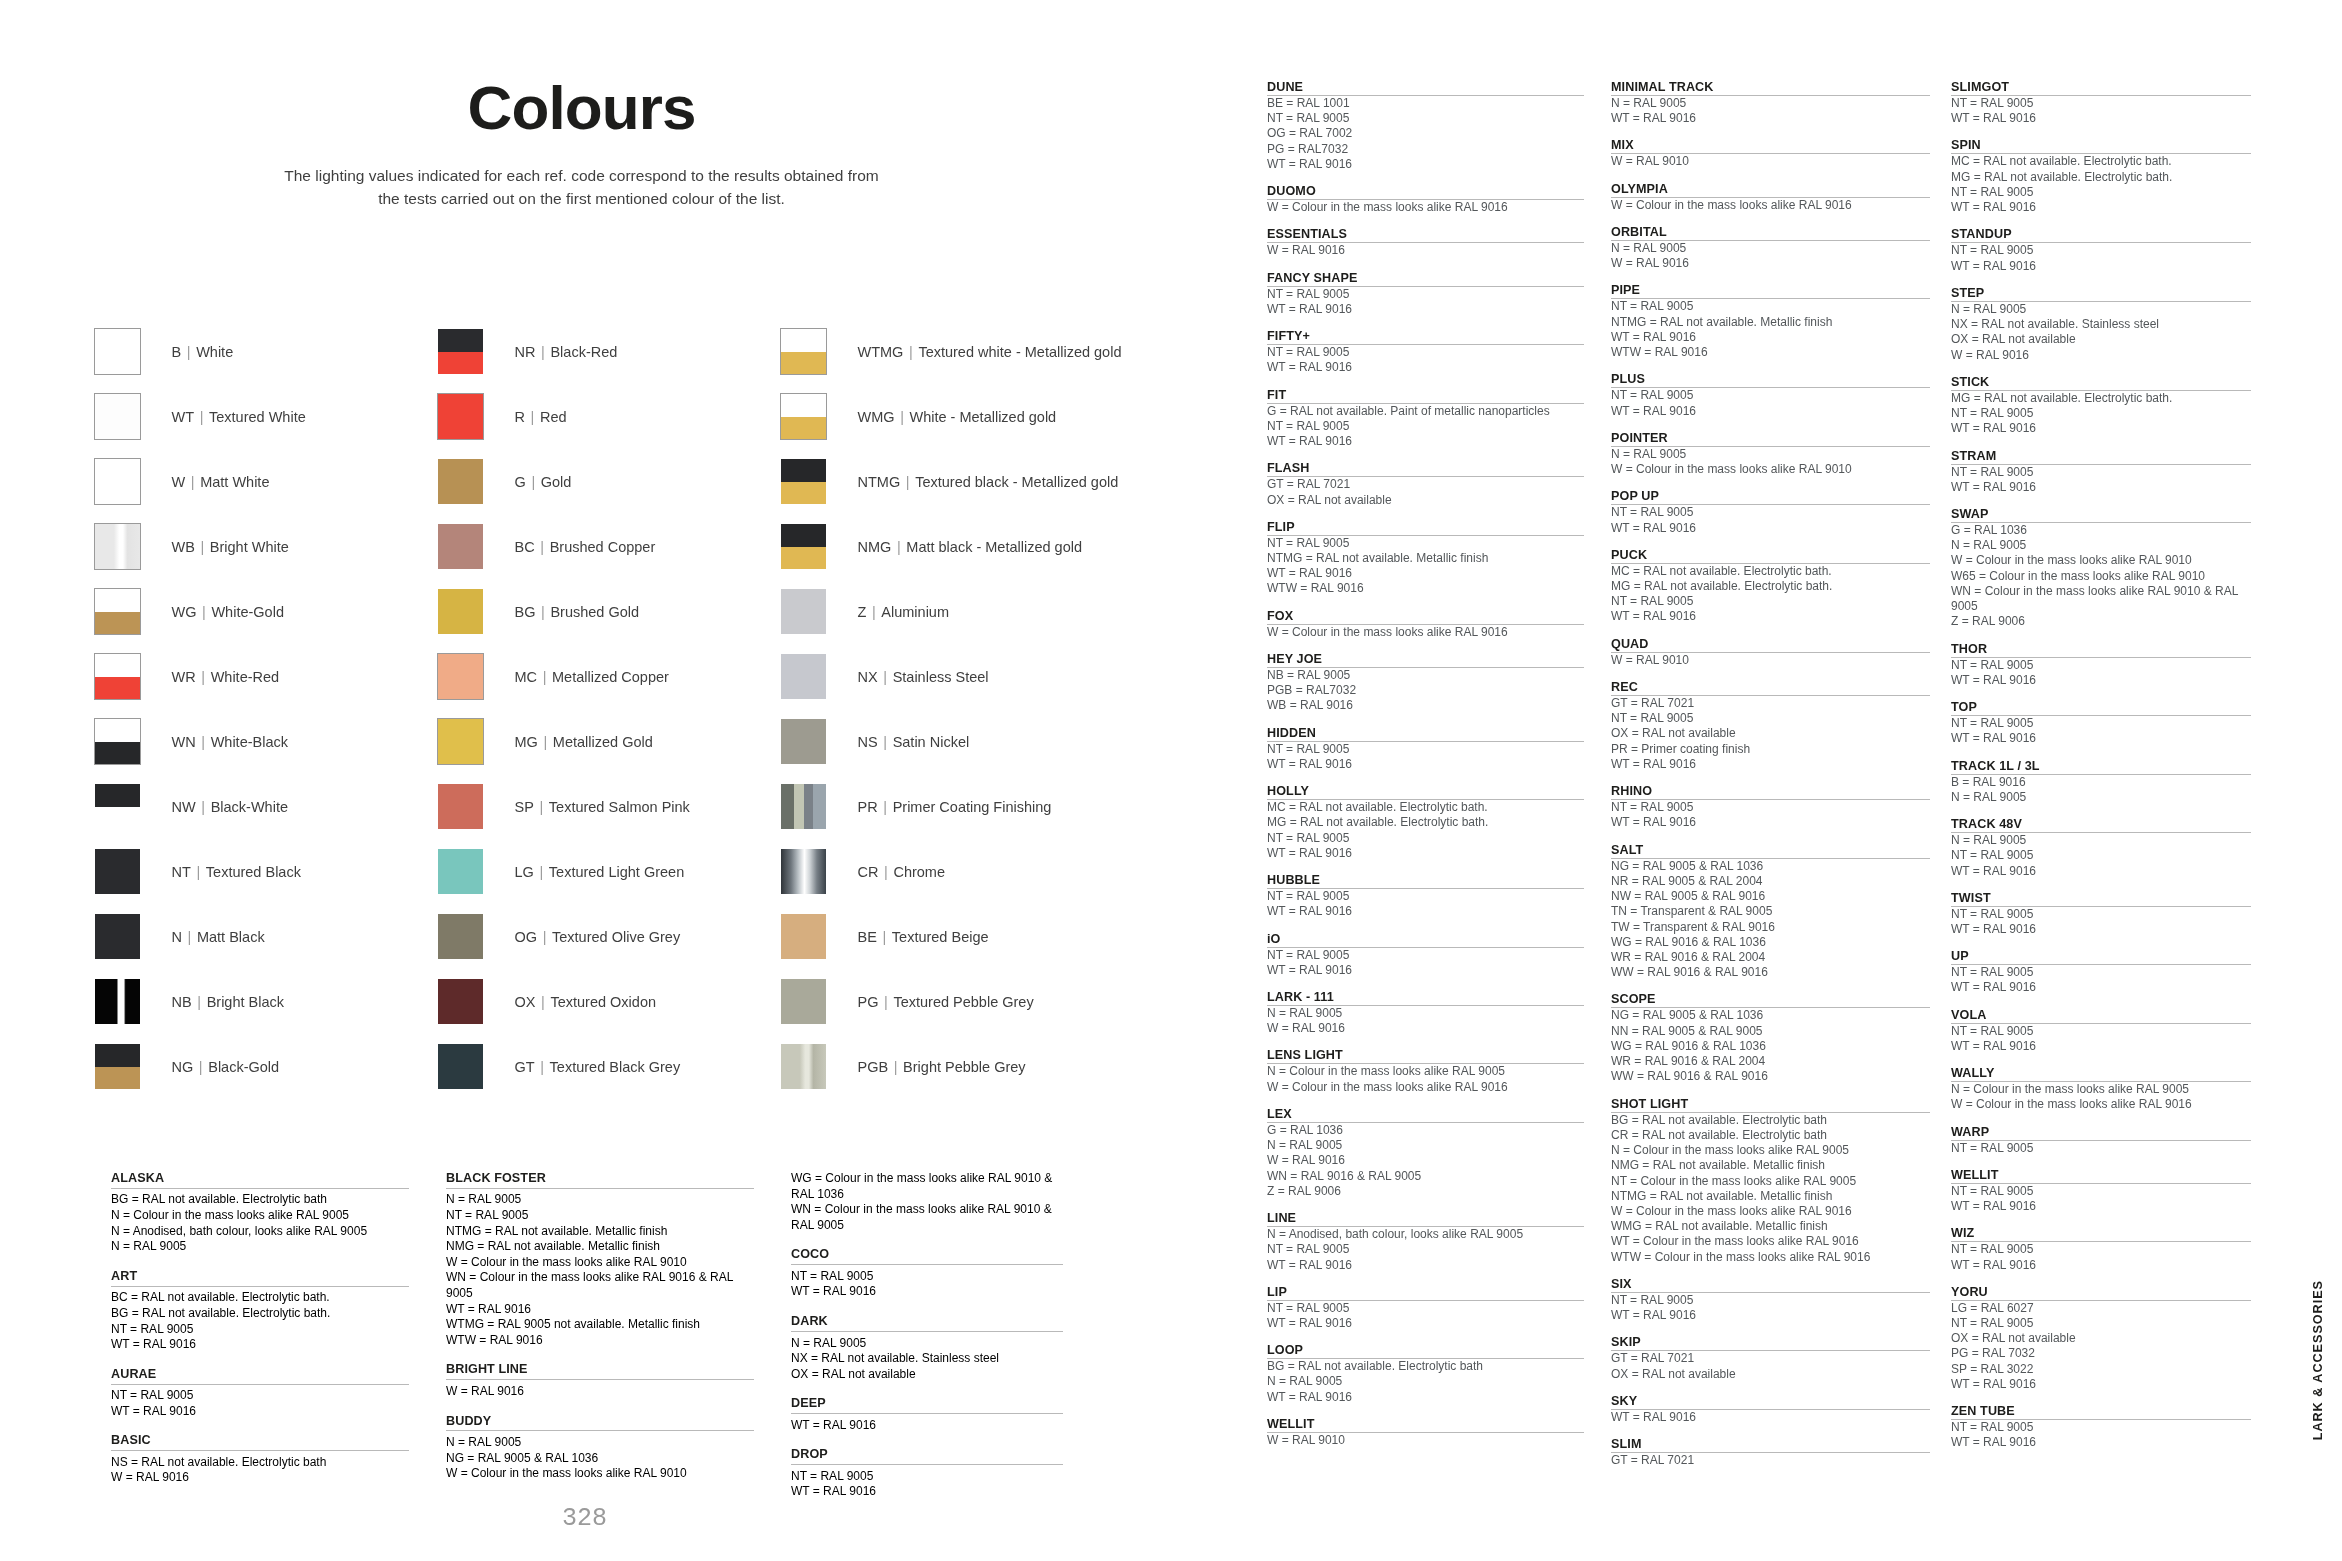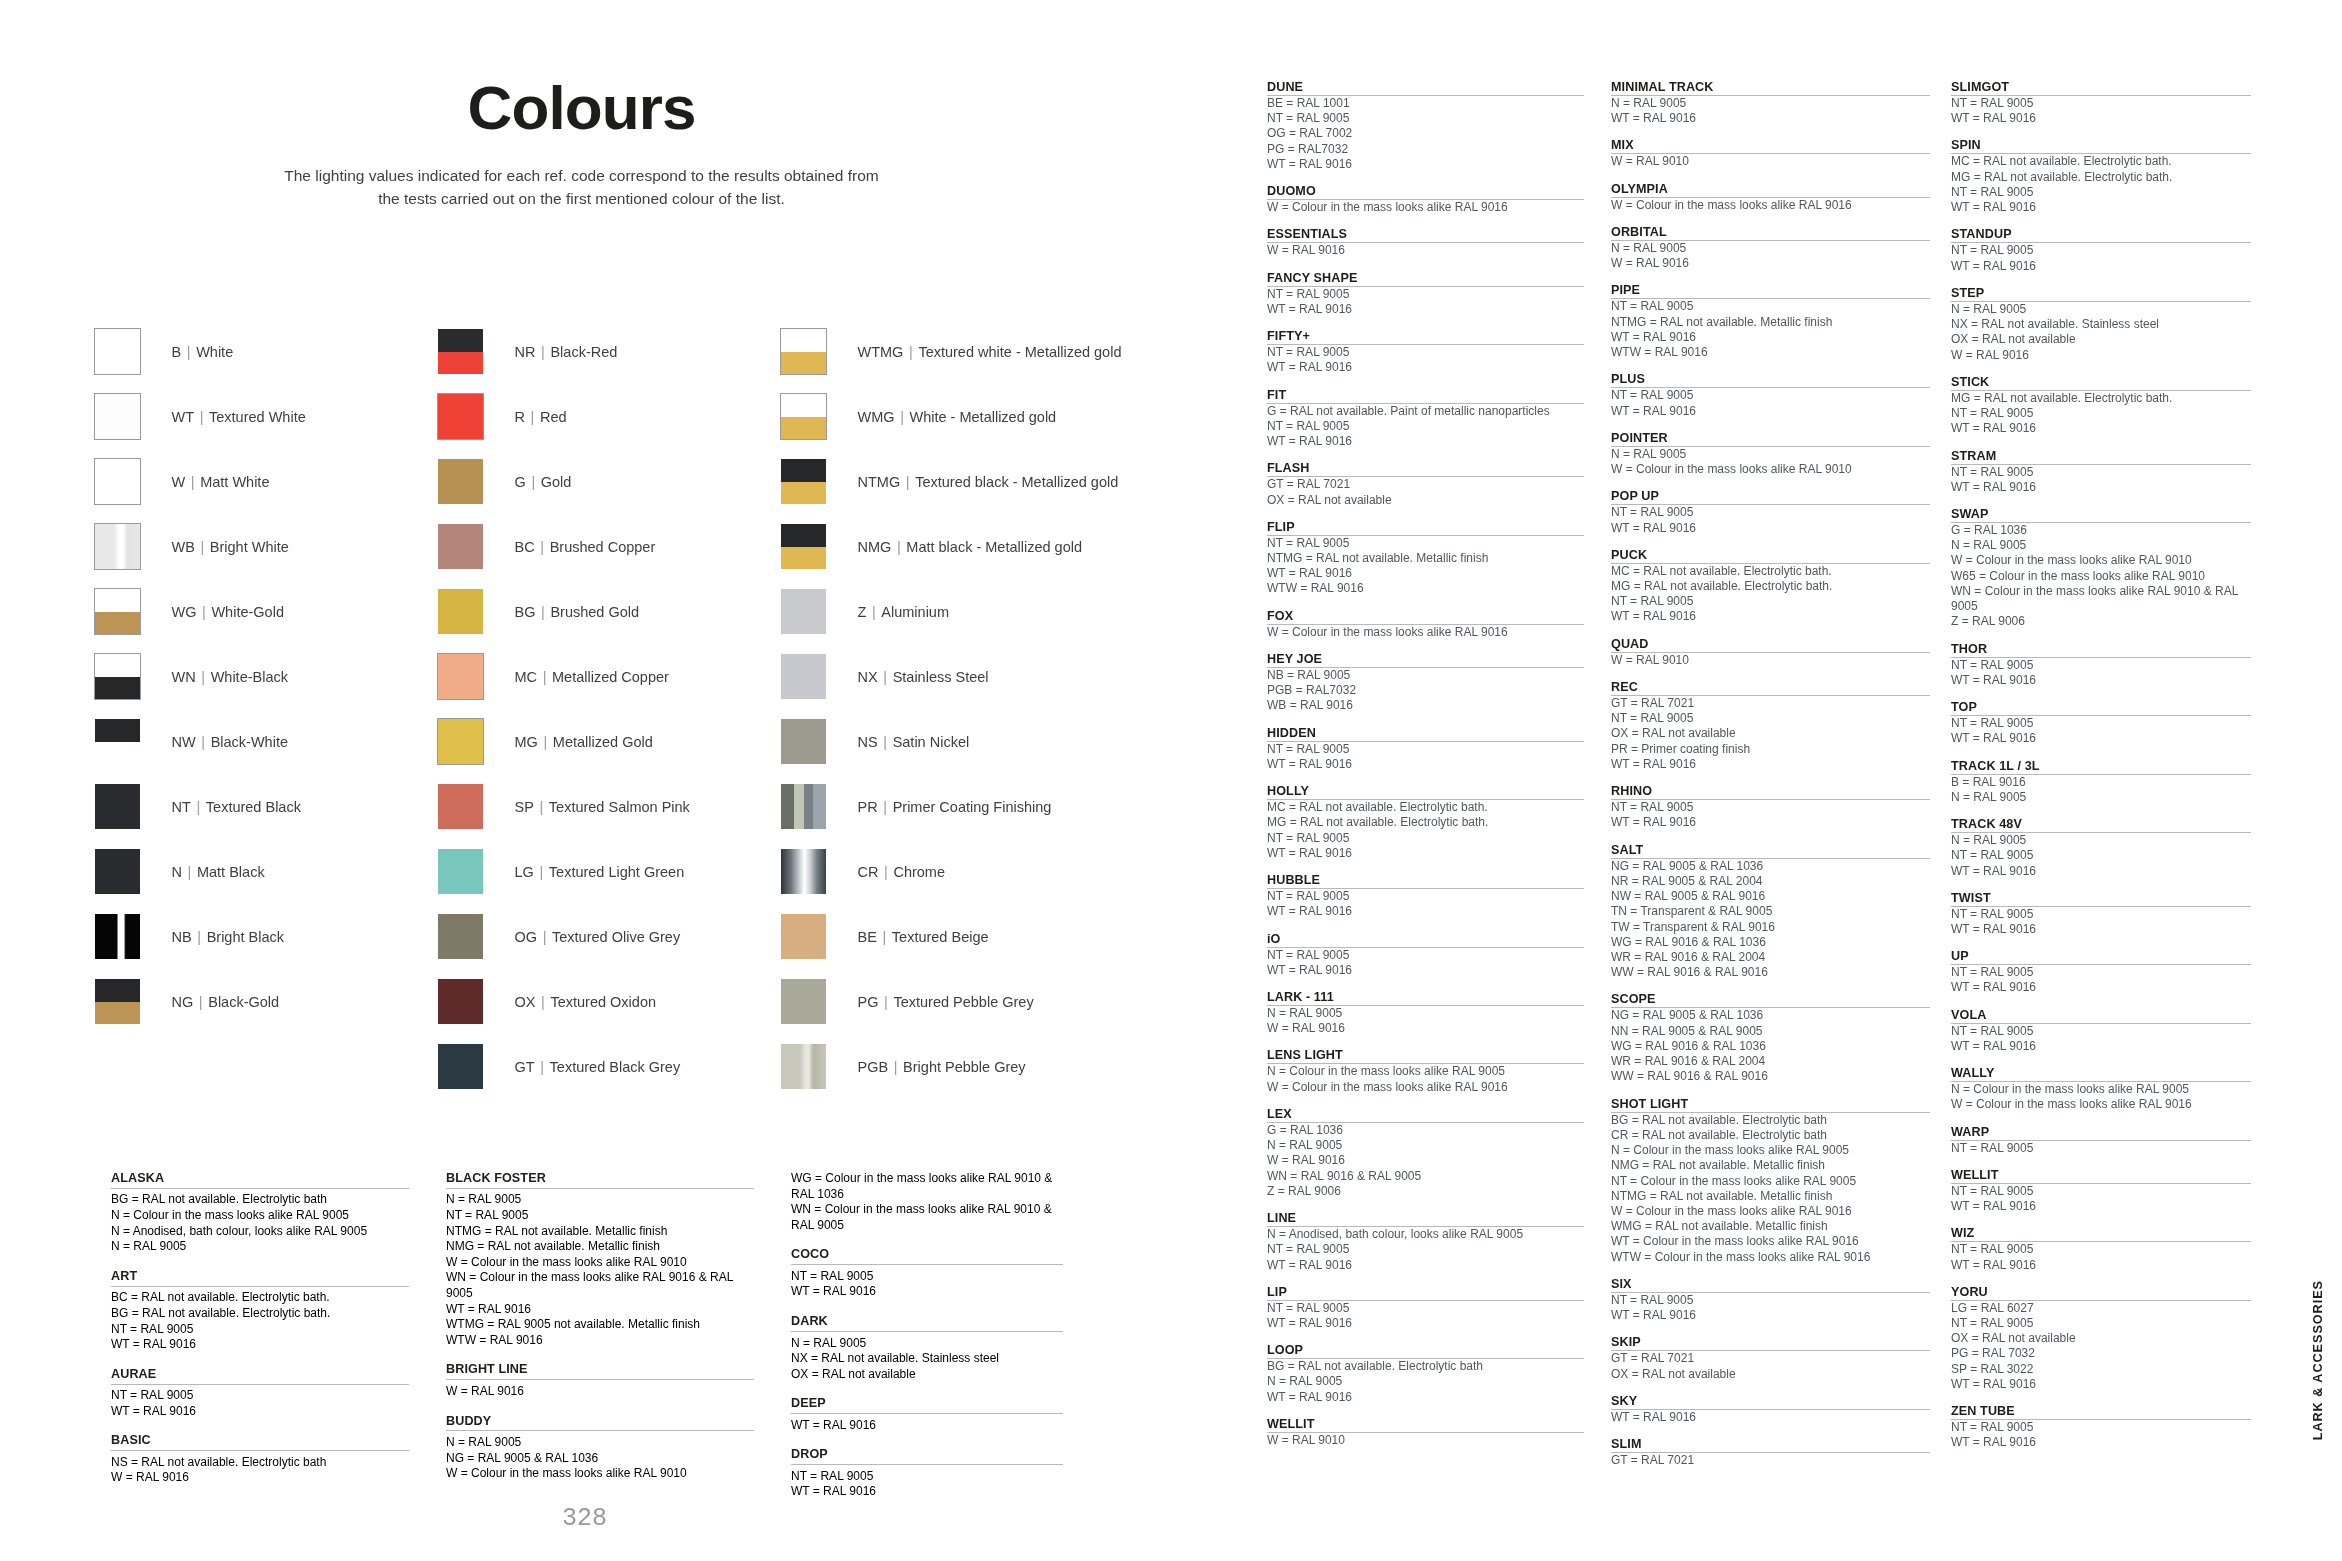--- a/index.html
+++ b/index.html
@@ -119,20 +119,27 @@
           <div class="swatch-row">
             <span class="chip">
               <span class="half top" style="background:#ffffff"></span>
               <span class="half bot" style="background:#bc9455"></span>
             </span>
             <span class="swatch-label"><span class="code">WG</span><span class="sep">|</span><span class="cname">White-Gold</span></span>
           </div>
           <div class="swatch-row">
             <span class="chip">
               <span class="half top" style="background:#ffffff"></span>
+              <span class="half bot" style="background:#ef4236"></span>
+            </span>
+            <span class="swatch-label"><span class="code">WR</span><span class="sep">|</span><span class="cname">White-Red</span></span>
+          </div>
+          <div class="swatch-row">
+            <span class="chip">
+              <span class="half top" style="background:#ffffff"></span>
               <span class="half bot" style="background:#262729"></span>
             </span>
             <span class="swatch-label"><span class="code">WN</span><span class="sep">|</span><span class="cname">White-Black</span></span>
           </div>
           <div class="swatch-row">
             <span class="chip noborder">
               <span class="half top" style="background:#262729"></span>
               <span class="half bot" style="background:#ffffff"></span>
             </span>
             <span class="swatch-label"><span class="code">NW</span><span class="sep">|</span><span class="cname">Black-White</span></span>

